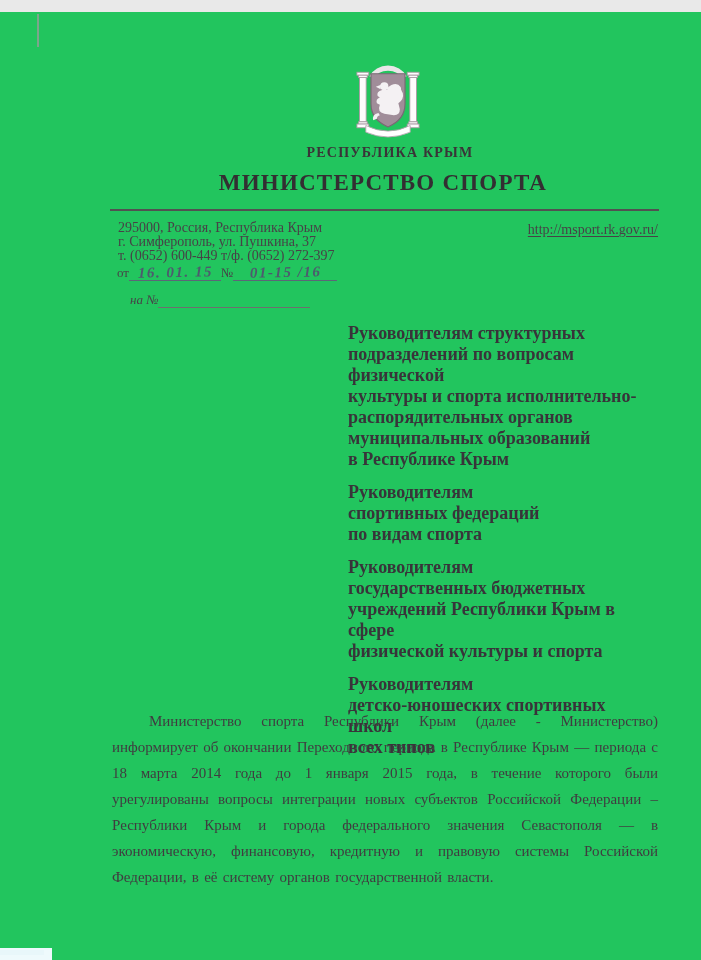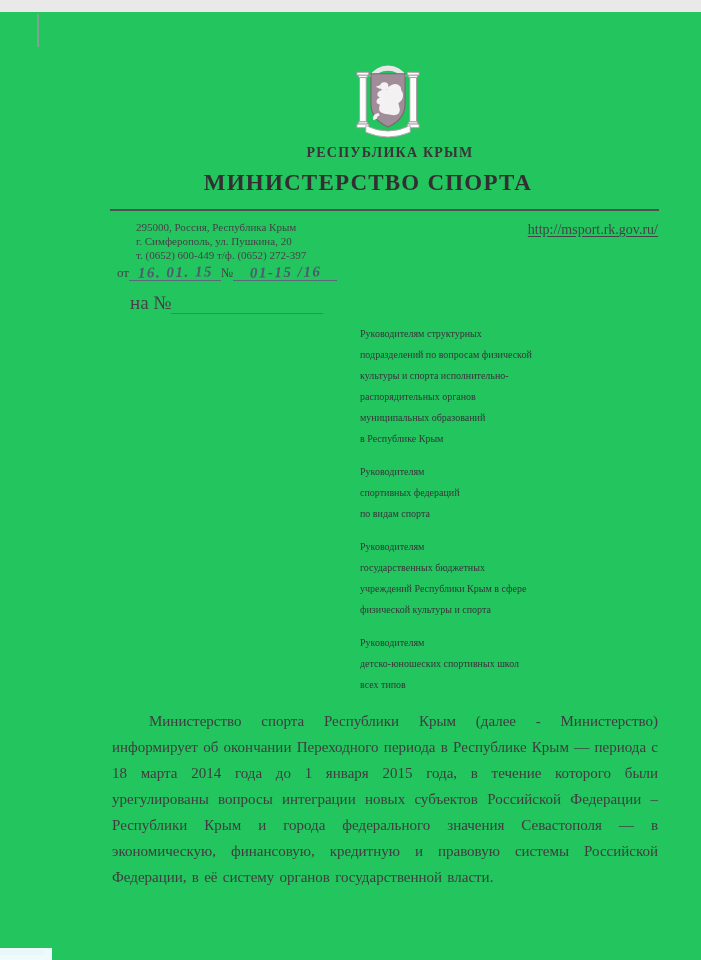--- a/index.html
+++ b/index.html
@@ -10,35 +10,35 @@
     background:#22c55e;
     overflow:hidden;
     font-family:"Liberation Serif", serif;
     color:#3f3b3f;
   }
   .abs{position:absolute;}
   .artifact-line{left:37px;top:2px;width:2px;height:33px;background:#9b9b9b;opacity:.75;}
   .emblem{left:351px;top:49px;width:74px;height:78px;}
   .republic{left:190px;top:133px;width:400px;text-align:center;
     font-weight:bold;font-size:14px;letter-spacing:1.2px;color:#3a3438;}
-  .ministry{left:148px;top:158px;width:440px;text-align:center;
+  .ministry{left:163px;top:158px;width:440px;text-align:center;
     font-weight:bold;font-size:23px;letter-spacing:1.2px;color:#332e32;}
   .rule{left:110px;top:197px;width:549px;height:2px;background:#515151;}
-  .addr{left:136px;top:209px;font-size:11px;line-height:13.8px;color:#474247;white-space:nowrap;}
+  .addr{left:118px;top:209px;font-size:14px;line-height:13.8px;color:#474247;white-space:nowrap;}
   .webblock{left:380px;top:210px;width:278px;text-align:right;font-size:14px;line-height:15px;color:#474247;}
   .u{text-decoration:underline;text-underline-offset:2px;}
   .ref-line{left:117px;top:251px;font-size:13px;color:#474247;white-space:nowrap;}
   .slot{display:inline-block;border-bottom:1.3px solid #5c6678;text-align:center;vertical-align:bottom;}
   .hand{font-style:italic;font-weight:bold;font-size:15px;letter-spacing:1.5px;color:#4e5a6e;
     display:inline-block;transform:rotate(-1.2deg) translateY(1px);white-space:nowrap;}
   .date-slot{width:92px;}
   .num-slot{width:104px;}
-  .reply-line{left:130px;top:280px;font-size:19px;color:#474247;}
+  .reply-line{left:130px;top:280px;font-size:13px;color:#474247;font-style:italic;}
   .reply-slot{display:inline-block;width:152px;border-bottom:1.2px solid #6e6e6e;height:13px;vertical-align:bottom;}
-  .recipients{left:360px;top:311px;width:302px;font-weight:normal;font-size:10px;line-height:21px;color:#38343a;}
+  .recipients{left:348px;top:311px;width:302px;font-weight:bold;font-size:18px;line-height:21px;color:#38343a;}
   .recipient{white-space:pre-line;margin:0 0 12px 0;}
   .letter-body{left:112px;top:696px;width:546px;font-size:15px;line-height:26px;
     text-align:justify;color:#403c40;}
   .letter-body p{margin:0 0 3px 0;text-indent:37px;word-spacing:1.5px;}
   .bottom-mark{left:0;top:936px;width:52px;height:24px;background:#eefafc;}
   .bottom-mark2{left:0;top:938px;width:44px;height:5px;background:#e8f7fa;}
 </style>
 </head>
 <body>
 
@@ -78,21 +78,21 @@
 
     <path d="M20,87 q30,15 60,0 l0,9 q-30,13 -60,0 z" fill="#ffffff" stroke="#b5a5ae" stroke-width="1.2"></path>
   </svg>
 
   <div class="abs republic">РЕСПУБЛИКА КРЫМ</div>
   <div class="abs ministry">МИНИСТЕРСТВО СПОРТА</div>
   <div class="abs rule"></div>
 
   <div class="abs addr">
     <div>295000, Россия,  Республика Крым</div>
-    <div>г. Симферополь, ул. Пушкина, 20</div>
+    <div>г. Симферополь, ул. Пушкина, 37</div>
     <div>т. (0652) 600-449   т/ф. (0652) 272-397</div>
   </div>
 
   <div class="abs webblock">
     <div><span class="u">http://msport.rk.gov.ru/</span></div>
   </div>
 
   <div class="abs ref-line">
     <span>от</span><span class="slot date-slot"><span class="hand">16. 01. 15</span></span><span>№</span><span class="slot num-slot"><span class="hand">01-15 /16</span></span>
   </div>

